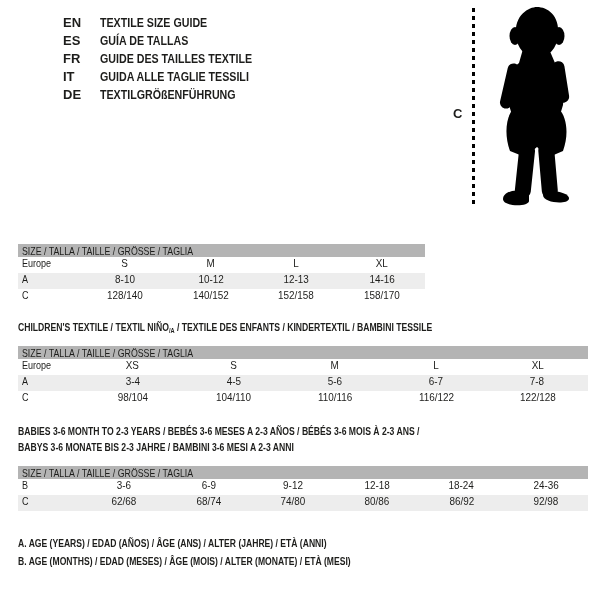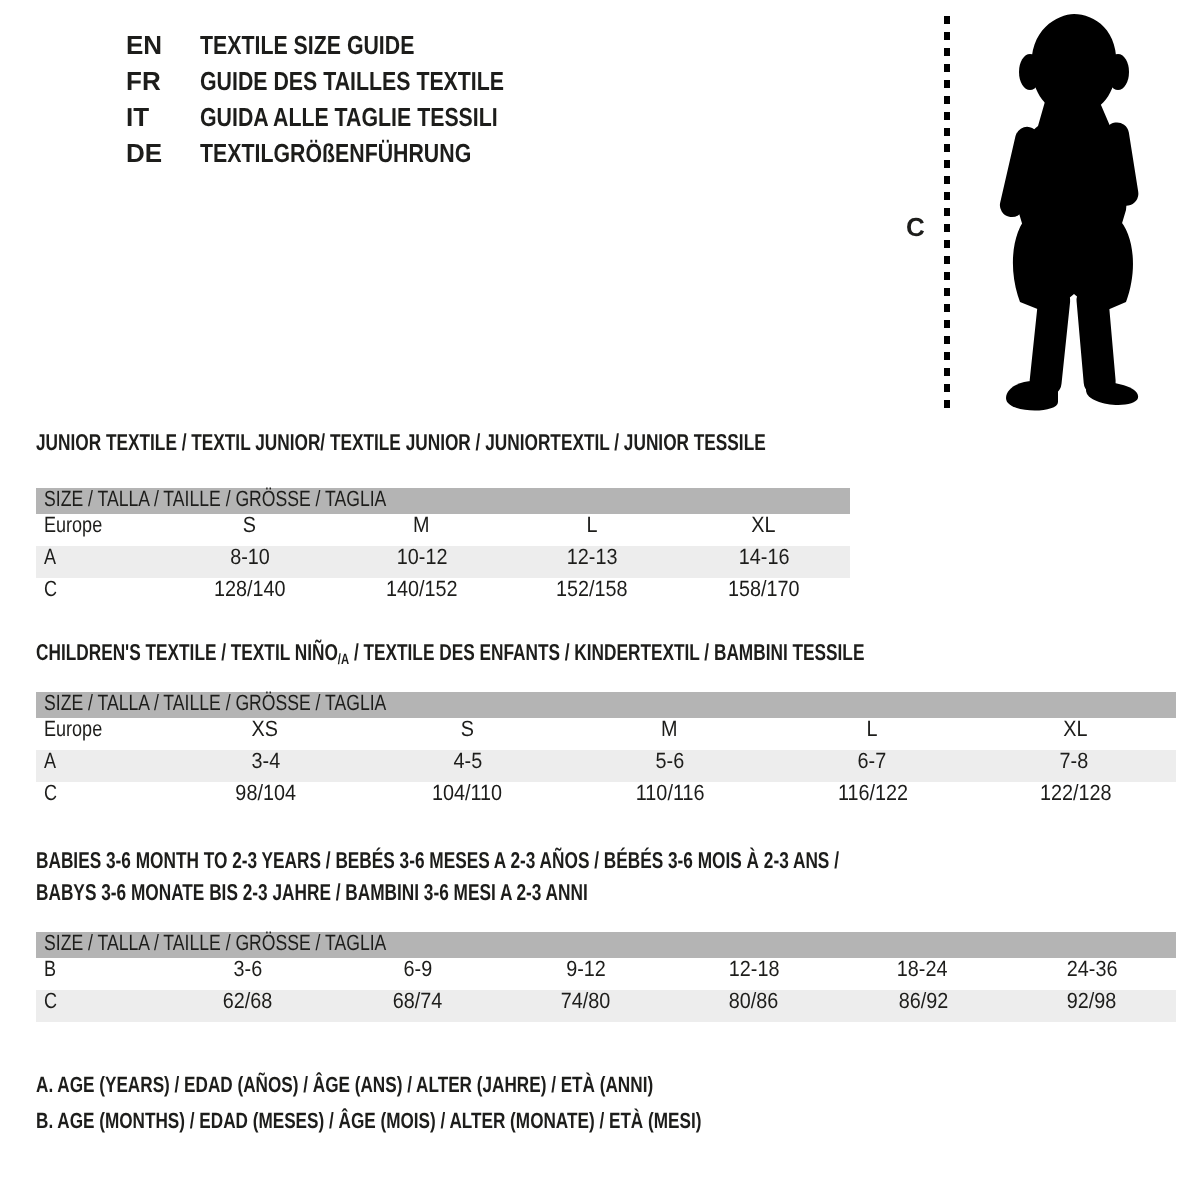--- a/index.html
+++ b/index.html
@@ -25,21 +25,21 @@
   .table-title{position:absolute;left:18px;font-weight:bold;font-size:11.5px;line-height:16px;}
   .table-title .cond{transform:scaleX(0.75);}
   .t1-title{top:214px;}
   .t2-title{top:319px;}
   .t3-title{top:423px;}
   sub{font-size:7.5px;vertical-align:-2px;}
   .size-table{position:absolute;left:18px;}
   .t1{top:244px;width:407px;}
   .t2{top:346px;width:570px;}
   .t3{top:466px;width:570px;}
-  .band{height:13px;background:#b4b4b4;display:flex;align-items:flex-start;padding-left:4px;font-size:11px;}
+  .band{height:13px;background:#b4b4b4;display:flex;align-items:center;padding-left:4px;font-size:11px;}
   .band .cond{transform:scaleX(0.8);}
   .trow{display:flex;height:16px;align-items:flex-start;font-size:11px;}
   .rlabel{width:64px;flex:0 0 64px;padding-left:4px;box-sizing:border-box;}
   .cell{flex:1;text-align:center;}
   .shaded{background:#ededed;}
 
   
   .footnotes{position:absolute;left:18px;top:534px;font-weight:bold;font-size:11px;line-height:18px;}
   .footnotes .cond{transform:scaleX(0.78);}
 </style>
@@ -47,20 +47,24 @@
 <body>
 
 <div class="page">
 
   <div class="legend">
       <div class="legend-row">
         <span class="legend-code">EN</span>
         <span class="cond">TEXTILE SIZE GUIDE</span>
       </div>
       <div class="legend-row">
+        <span class="legend-code">ES</span>
+        <span class="cond">GUÍA DE TALLAS</span>
+      </div>
+      <div class="legend-row">
         <span class="legend-code">FR</span>
         <span class="cond">GUIDE DES TAILLES TEXTILE</span>
       </div>
       <div class="legend-row">
         <span class="legend-code">IT</span>
         <span class="cond">GUIDA ALLE TAGLIE TESSILI</span>
       </div>
       <div class="legend-row">
         <span class="legend-code">DE</span>
         <span class="cond">TEXTILGRÖßENFÜHRUNG</span>
@@ -102,23 +106,20 @@
       <path d="M50,196 C50,202 24,202 24,194 C24,188 34,184 42,186 L50,188 Z"></path>
       <path d="M64,190 C64,198 88,200 90,194 C91,189 80,186 72,186 L64,188 Z"></path>
     </g>
   </svg>
 
   <div class="footnotes">
       <div><span class="cond">A. AGE (YEARS) / EDAD (AÑOS) / ÂGE (ANS) / ALTER (JAHRE) / ETÀ (ANNI)</span></div>
       <div><span class="cond">B. AGE (MONTHS) / EDAD (MESES) / ÂGE (MOIS) / ALTER (MONATE) / ETÀ (MESI)</span></div>
     </div>
 
-<div class="table-title t1-title">
-      <div><span class="cond">JUNIOR TEXTILE / TEXTIL JUNIOR/ TEXTILE JUNIOR / JUNIORTEXTIL / JUNIOR TESSILE</span></div>
-    </div>
     <div class="size-table t1">
       <div class="band">
         <span class="cond">SIZE / TALLA / TAILLE / GRÖSSE / TAGLIA</span>
       </div>
       <div class="trow">
         <span class="rlabel"><span class="cond">Europe</span></span>
         <span class="cell"><span class="cellcond">S</span></span>
         <span class="cell"><span class="cellcond">M</span></span>
         <span class="cell"><span class="cellcond">L</span></span>
         <span class="cell"><span class="cellcond">XL</span></span>

